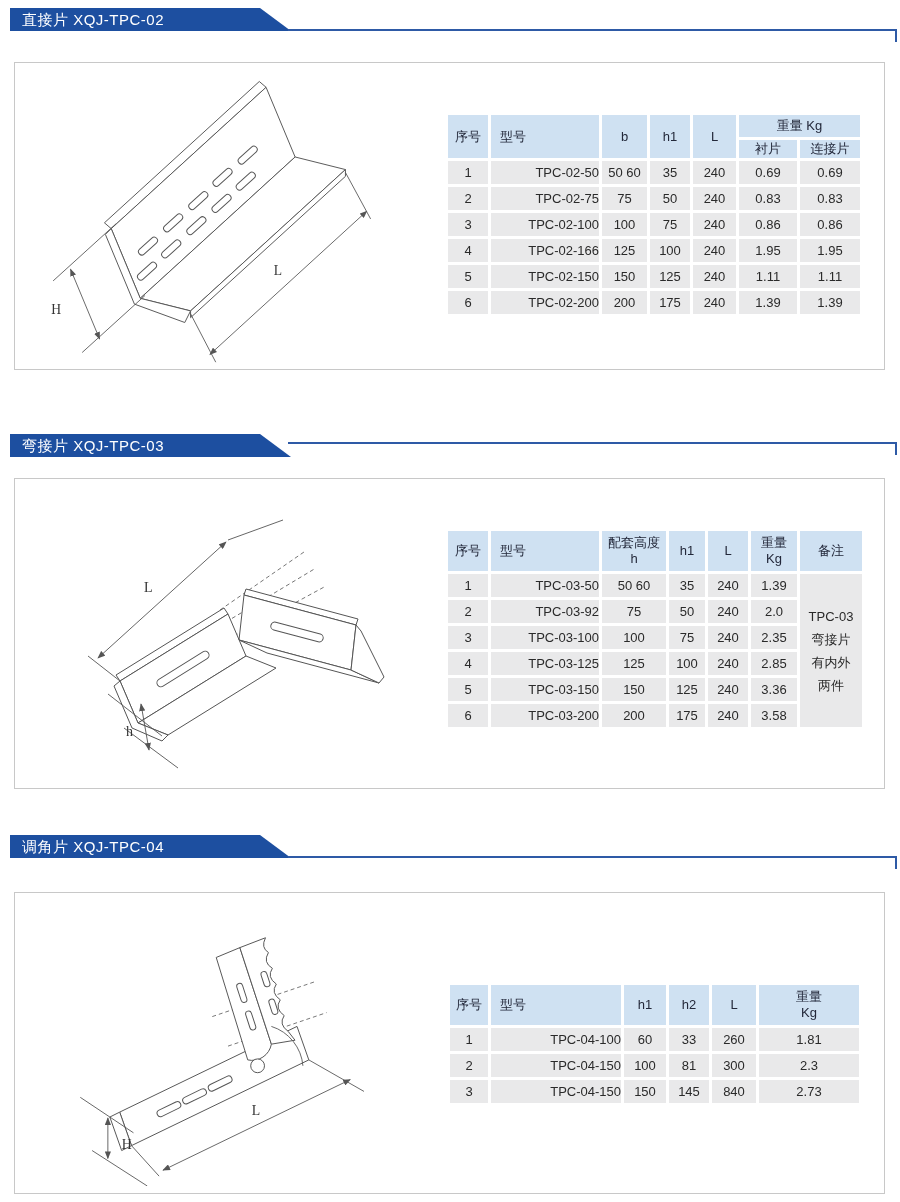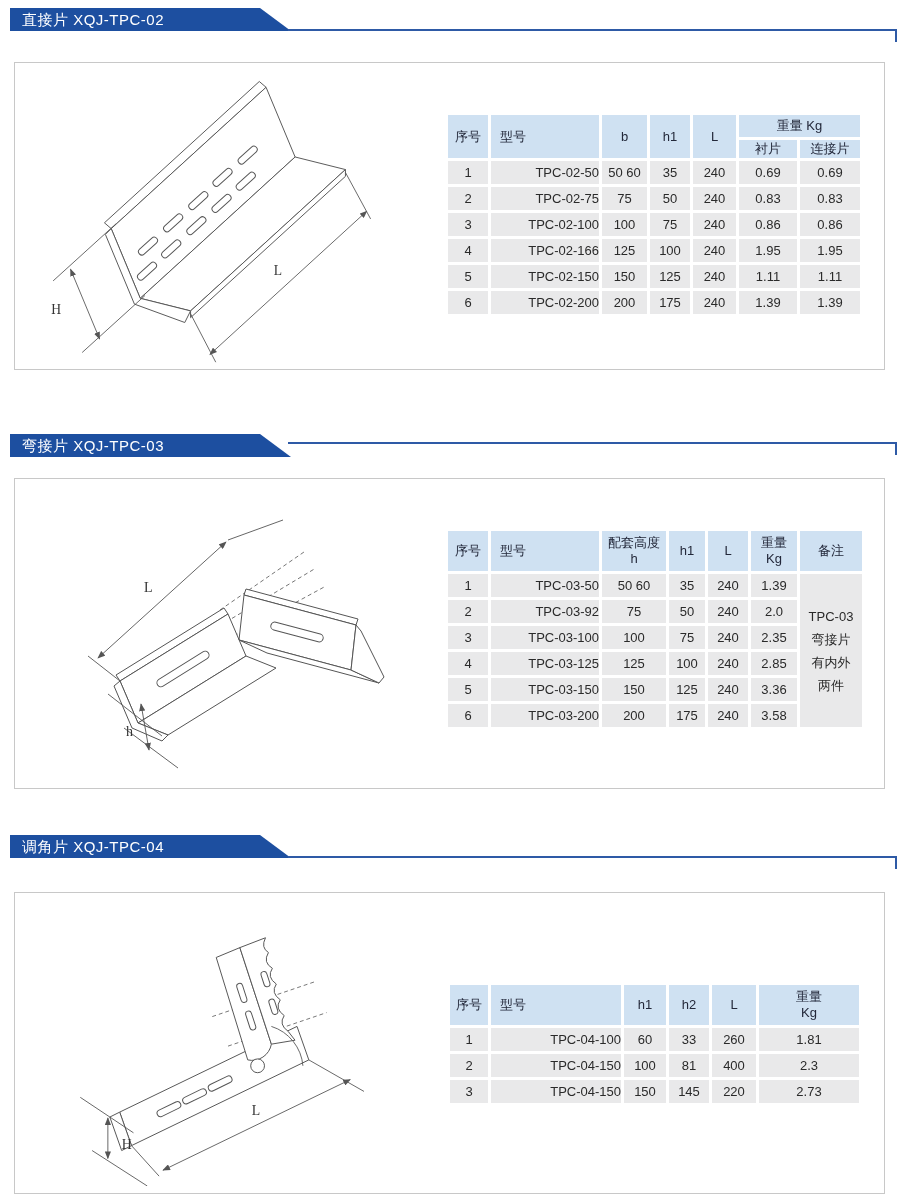--- a/index.html
+++ b/index.html
@@ -368,28 +368,28 @@
             <td>60</td>
             <td>33</td>
             <td>260</td>
             <td>1.81</td>
           </tr>
           <tr>
             <td>2</td>
             <td>TPC-04-150</td>
             <td>100</td>
             <td>81</td>
-            <td>400</td>
+            <td>300</td>
             <td>2.3</td>
           </tr>
           <tr>
             <td>3</td>
             <td>TPC-04-150</td>
             <td>150</td>
             <td>145</td>
-            <td>220</td>
+            <td>840</td>
             <td>2.73</td>
           </tr>
         </tbody>
     </table>
   </section>
 
 </div>
 
 </body></html>

